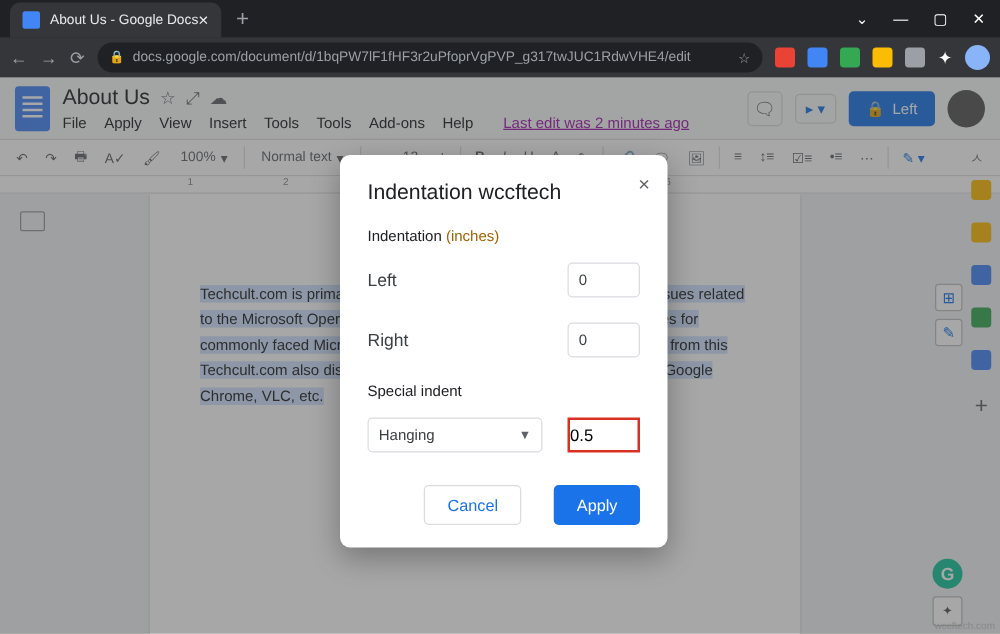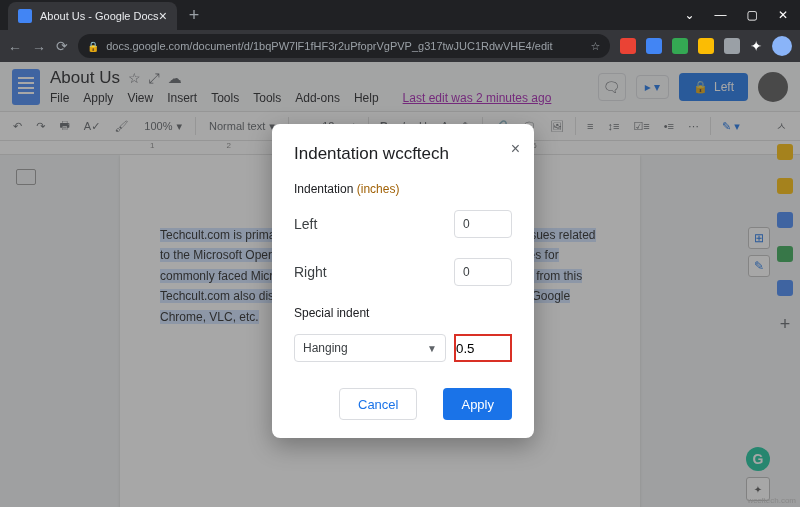--- a/index.html
+++ b/index.html
@@ -60,21 +60,21 @@
   
   .overlay { position: absolute; left:0; top:62px; right:0; bottom:0; background: rgba(60,60,60,0.45); }
   .dialog { position: absolute; left: 272px; top: 124px; width: 262px; background: #fff; border-radius: 8px; box-shadow: 0 8px 24px rgba(0,0,0,0.3); padding: 20px 22px 18px 22px; }
   .dialog h2 { font-size: 17px; font-weight: 400; color: #202124; margin-bottom: 18px; }
   .dialog .dclose { position: absolute; right: 14px; top: 16px; color: #5f6368; font-size: 16px; cursor: pointer; }
   .dialog .section { font-size: 12px; color: #202124; margin-bottom: 14px; }
   .dialog .section .grey { color: #a16207; }
   .dialog .row { display: flex; align-items: center; margin-bottom: 20px; }
   .dialog .row label { flex: 1; font-size: 14px; color: #3c4043; }
   .dialog .row input, .dialog .sel { width: 58px; height: 28px; border: 1px solid #dadce0; border-radius: 4px; padding: 0 8px; font-size: 12px; color: #3c4043; }
-  .dialog .selrow { display: flex; gap: 8px; margin-top: 6px; }
+  .dialog .selrow { display: flex; gap: 20px; margin-top: 6px; }
   .dialog .sel { flex: 1; display: flex; align-items: center; justify-content: space-between; }
   .dialog .sel .arrow { color: #5f6368; font-size: 10px; }
   .dialog .hilite { border: 2px solid #d93025; width: 58px; }
   .dialog .actions { display: flex; justify-content: flex-end; gap: 26px; margin-top: 26px; }
   .dialog .actions button { height: 32px; padding: 0 18px; border-radius: 4px; font-size: 13px; cursor: pointer; }
   .dialog .cancel { background: #fff; border: 1px solid #dadce0; color: #1a73e8; }
   .dialog .apply { background: #1a73e8; border: none; color: #fff; }
   
   .grammarly { position:absolute; right:30px; bottom:36px; width:24px; height:24px; border-radius:50%; background:#15c39a; color:#fff; display:flex; align-items:center; justify-content:center; font-size:14px; font-weight:bold; }
   .arrows { position:absolute; right:30px; bottom:6px; width:24px; height:24px; border:1px solid #bbb; border-radius:3px; background:#fff; display:flex; align-items:center; justify-content:center; font-size:10px; color:#555; }

